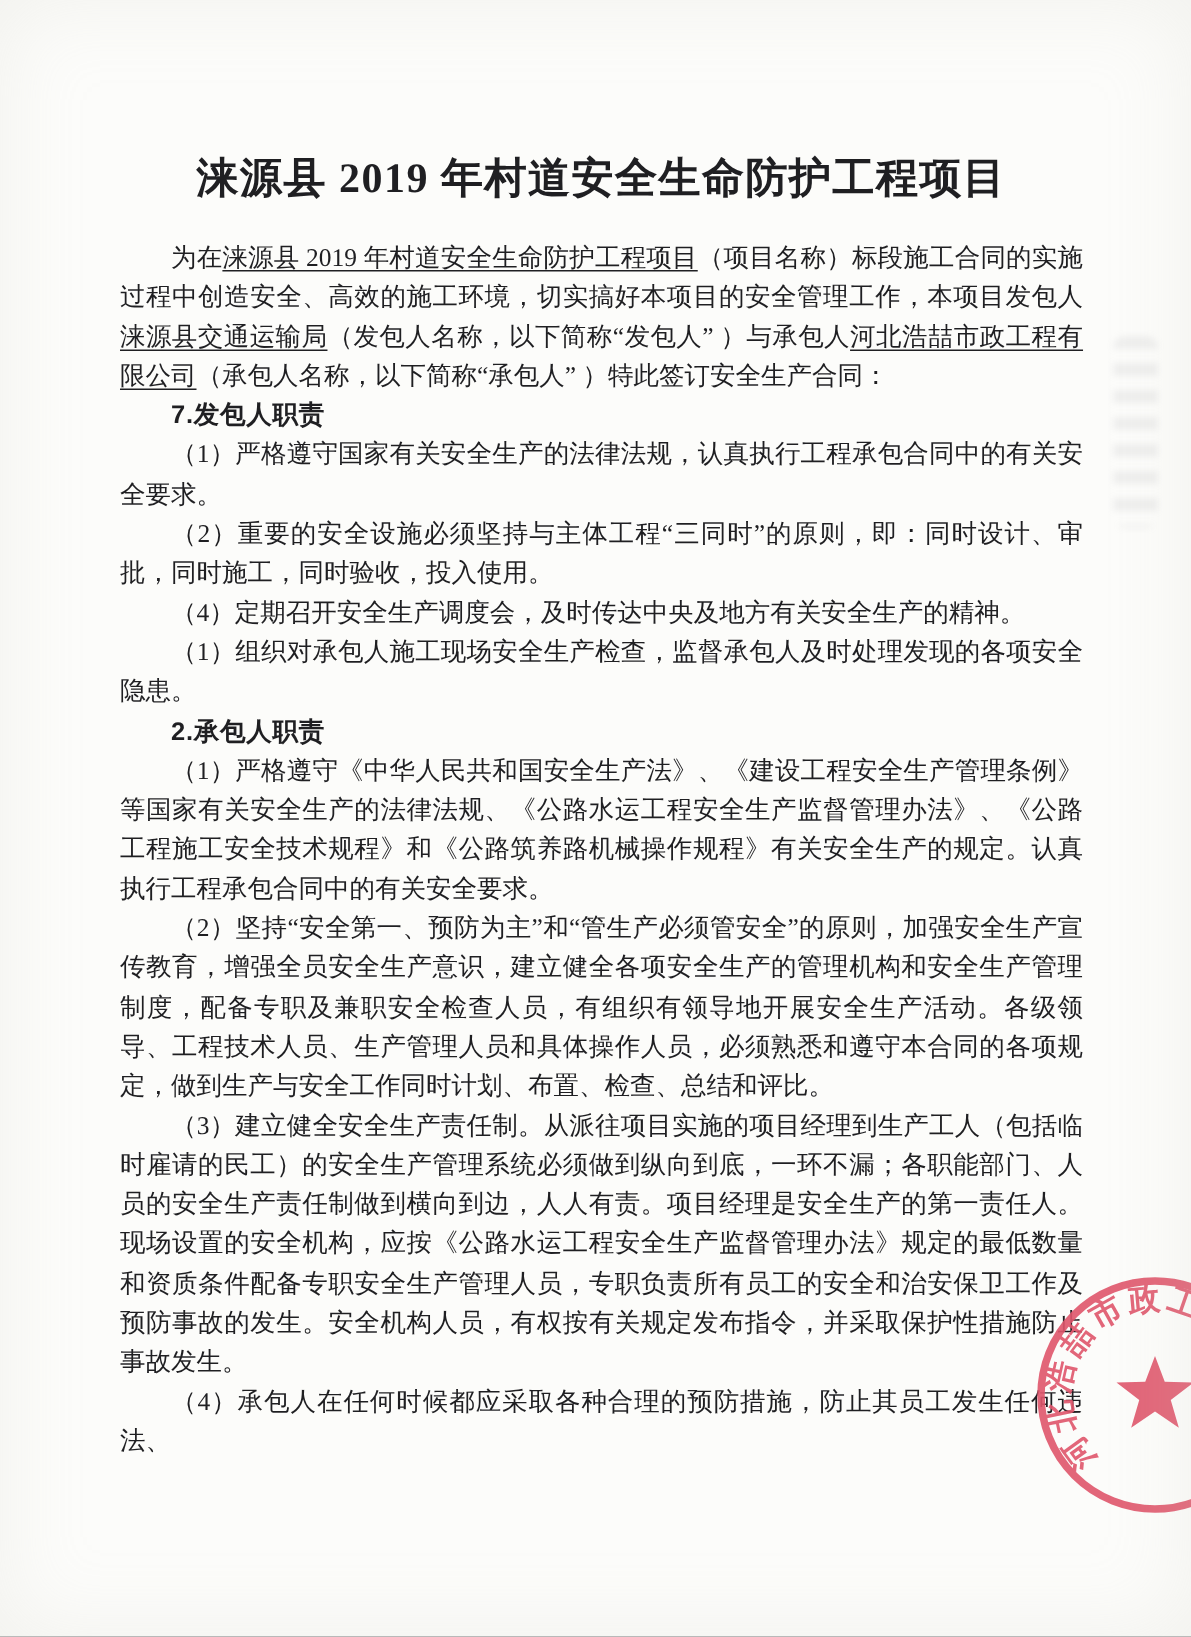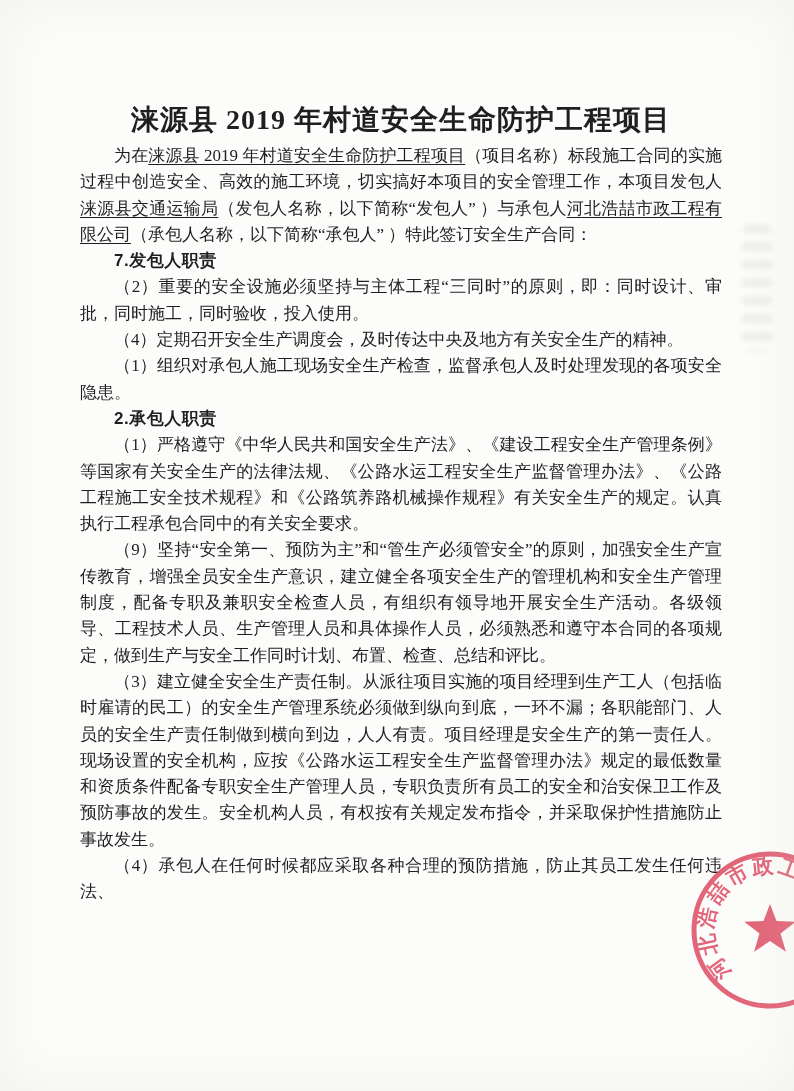--- a/index.html
+++ b/index.html
@@ -24,20 +24,21 @@
   }
   .title {
     margin-top:97px;
     text-align:center;
     font-size:28px;
     font-weight:700;
     line-height:46px;
     letter-spacing:1px;
   }
   .body {
+    margin-top:16px;
     font-size:17px;
     line-height:26.3px;
     text-align:justify;
     text-justify:inter-ideograph;
   }
   .body p { margin:0; text-indent:2em; }
   .heading {
     font-weight:700;
     font-family:"Liberation Sans","DejaVu Sans",sans-serif;
     letter-spacing:.5px;
@@ -74,31 +75,32 @@
     <div class="title">
       <div>涞源县 2019 年村道安全生命防护工程项目</div>
     </div>
 
     <div class="body">
       <p id="intro"><span>为在</span><span class="u">涞源县 2019 年村道安全生命防护工程项目</span><span>（项目名称）标段施工合同的实施过程中创造安全、高效的施工环境，切实搞好本项目的安全管理工作，本项目发包人</span><span class="u">涞源县交通运输局</span><span>（发包人名称，以下简称“发包人” ）与承包人</span><span class="u">河北浩喆市政工程有限公司</span><span>（承包人名称，以下简称“承包人” ）特此签订安全生产合同：</span></p>
 
       <div>
         <p class="heading">7.发包人职责</p>
         <div class="items">
+            <p>（1）严格遵守国家有关安全生产的法律法规，认真执行工程承包合同中的有关安全要求。</p>
             <p>（2）重要的安全设施必须坚持与主体工程“三同时”的原则，即：同时设计、审批，同时施工，同时验收，投入使用。</p>
             <p>（4）定期召开安全生产调度会，及时传达中央及地方有关安全生产的精神。</p>
             <p>（1）组织对承包人施工现场安全生产检查，监督承包人及时处理发现的各项安全隐患。</p>
           </div>
       </div>
 
       <div>
         <p class="heading">2.承包人职责</p>
         <div class="items">
             <p>（1）严格遵守《中华人民共和国安全生产法》、《建设工程安全生产管理条例》等国家有关安全生产的法律法规、《公路水运工程安全生产监督管理办法》、《公路工程施工安全技术规程》和《公路筑养路机械操作规程》有关安全生产的规定。认真执行工程承包合同中的有关安全要求。</p>
-            <p>（9）坚持“安全第一、预防为主”和“管生产必须管安全”的原则，加强安全生产宣传教育，增强全员安全生产意识，建立健全各项安全生产的管理机构和安全生产管理制度，配备专职及兼职安全检查人员，有组织有领导地开展安全生产活动。各级领导、工程技术人员、生产管理人员和具体操作人员，必须熟悉和遵守本合同的各项规定，做到生产与安全工作同时计划、布置、检查、总结和评比。</p>
+            <p>（2）坚持“安全第一、预防为主”和“管生产必须管安全”的原则，加强安全生产宣传教育，增强全员安全生产意识，建立健全各项安全生产的管理机构和安全生产管理制度，配备专职及兼职安全检查人员，有组织有领导地开展安全生产活动。各级领导、工程技术人员、生产管理人员和具体操作人员，必须熟悉和遵守本合同的各项规定，做到生产与安全工作同时计划、布置、检查、总结和评比。</p>
             <p>（3）建立健全安全生产责任制。从派往项目实施的项目经理到生产工人（包括临时雇请的民工）的安全生产管理系统必须做到纵向到底，一环不漏；各职能部门、人员的安全生产责任制做到横向到边，人人有责。项目经理是安全生产的第一责任人。现场设置的安全机构，应按《公路水运工程安全生产监督管理办法》规定的最低数量和资质条件配备专职安全生产管理人员，专职负责所有员工的安全和治安保卫工作及预防事故的发生。安全机构人员，有权按有关规定发布指令，并采取保护性措施防止事故发生。</p>
             <p>（4）承包人在任何时候都应采取各种合理的预防措施，防止其员工发生任何违法、</p>
           </div>
       </div>
     </div>
 
   </div>
 
   <div class="bleed"></div>
 

